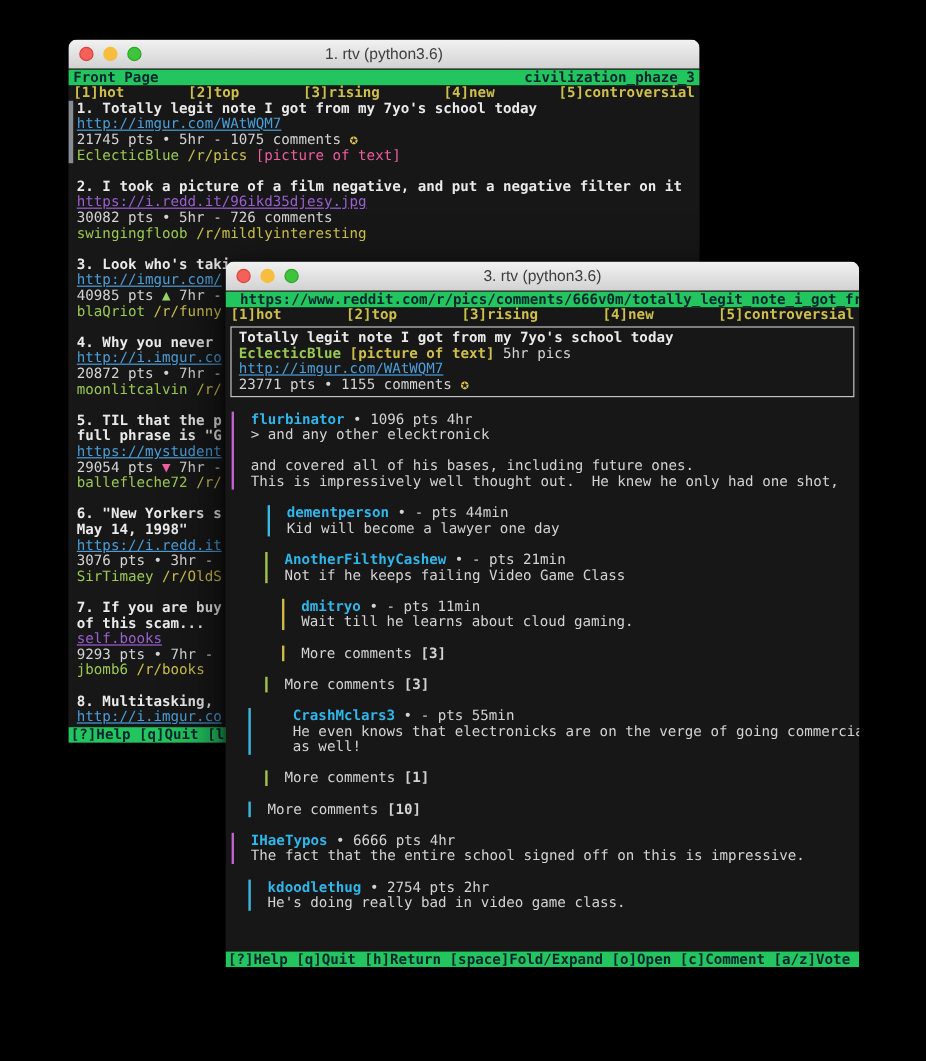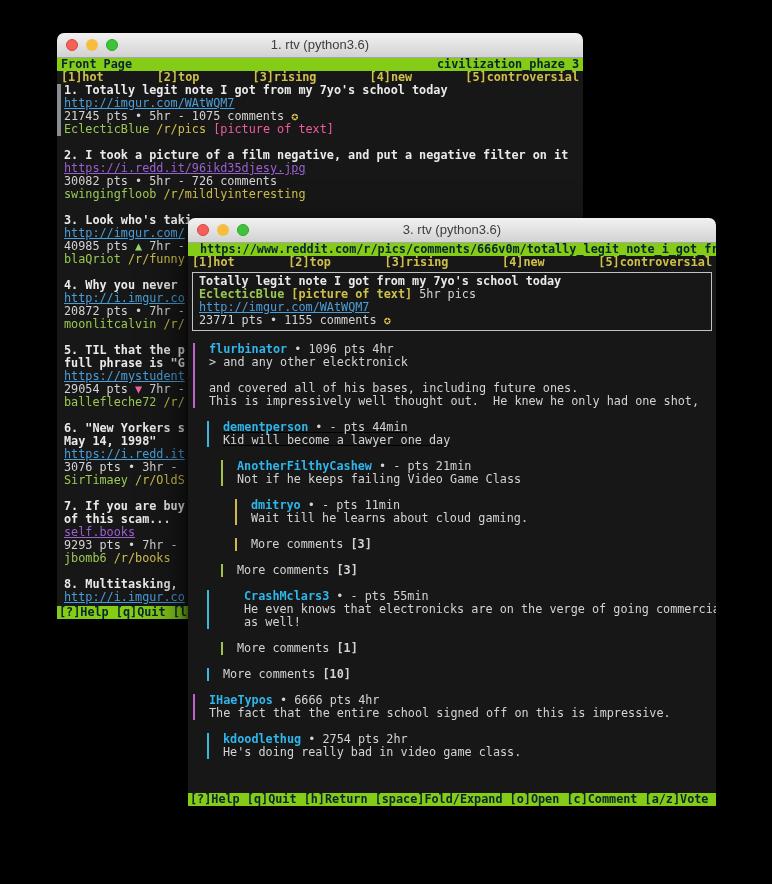--- a/index.html
+++ b/index.html
@@ -11,21 +11,21 @@
             background:linear-gradient(#f2f2f2,#d2d2d2);border-bottom:1px solid #a6a6a6;}
   .titlebar .title{position:absolute;left:0;right:0;top:0;height:24px;line-height:24px;
             text-align:center;font-family:"Liberation Sans",sans-serif;font-size:13px;color:#3e3e3e;}
   .lights{position:absolute;left:9px;top:6px;display:flex;gap:8px;}
   .light{width:12px;height:12px;border-radius:50%;display:inline-block;}
   .light.red{background:#f4615a;border:1px solid #d8453e;box-sizing:border-box;}
   .light.yel{background:#f6bd3e;border:1px solid #dca councils0;box-sizing:border-box;border-color:#d9a332;}
   .light.grn{background:#3ec43b;border:1px solid #2fa42c;box-sizing:border-box;}
   .term{position:relative;background:#171717;overflow:hidden;}
   .row{white-space:pre;height:13px;line-height:13px;font-size:11.8px;color:#d3d3d3;padding-left:7px;}
-  .bar{height:13px;line-height:13px;font-size:11.8px;background:#84cc16;color:#0a2430;
+  .bar{height:13px;line-height:13px;font-size:11.8px;background:#22c55e;color:#0a2430;
        font-weight:bold;white-space:pre;overflow:hidden;}
   .bar.header{display:flex;justify-content:space-between;padding:0 4px;}
   .bar.status{position:absolute;bottom:0;left:0;right:0;padding-left:2px;}
   .bar.url{padding-left:12px;}
   .tabs{display:flex;justify-content:space-between;height:13px;line-height:13px;
         font-size:11.8px;padding:0 4px;color:#cfc04b;font-weight:bold;white-space:pre;}
   .post{position:relative;margin-bottom:13px;}
   .post.selected::before{content:'';position:absolute;left:0;top:0;width:4px;height:100%;background:#868e94;}
   .subbox{border:1px solid #c2c2c2;margin:3px 4px 12px 4px;padding:2px 0 3px 0;}
   .subbox .row{padding-left:6px;}
@@ -141,21 +141,21 @@
           <div class="row"><span class="seg c-fg">23771 pts • 1155 comments </span><span class="seg c-gold">✪</span></div>
         </div>
       <div id="front-comments">
           <div class="comment bar-magenta" style="margin-left: 5px;">
             <div class="row"><span class="seg c-user">flurbinator</span><span class="seg c-fg"> • 1096 pts 4hr</span></div>
             <div class="row"><span class="seg c-fg">&gt; and any other elecktronick</span></div>
             <div class="row"><span class="seg c-fg"></span></div>
             <div class="row"><span class="seg c-fg">and covered all of his bases, including future ones.</span></div>
             <div class="row"><span class="seg c-fg">This is impressively well thought out.  He knew he only had one shot,</span></div>
           </div>
-          <div class="comment bar-cyan" style="margin-left: 19px; text-decoration: underline;">
+          <div class="comment bar-cyan" style="margin-left: 35px;">
             <div class="row"><span class="seg c-user">dementperson</span><span class="seg c-fg"> • - pts 44min</span></div>
             <div class="row"><span class="seg c-fg">Kid will become a lawyer one day</span></div>
           </div>
           <div class="comment bar-green" style="margin-left: 33px;">
             <div class="row"><span class="seg c-user">AnotherFilthyCashew</span><span class="seg c-fg"> • - pts 21min</span></div>
             <div class="row"><span class="seg c-fg">Not if he keeps failing Video Game Class</span></div>
           </div>
           <div class="comment bar-yellow" style="margin-left: 47px;">
             <div class="row"><span class="seg c-user">dmitryo</span><span class="seg c-fg"> • - pts 11min</span></div>
             <div class="row"><span class="seg c-fg">Wait till he learns about cloud gaming.</span></div>

